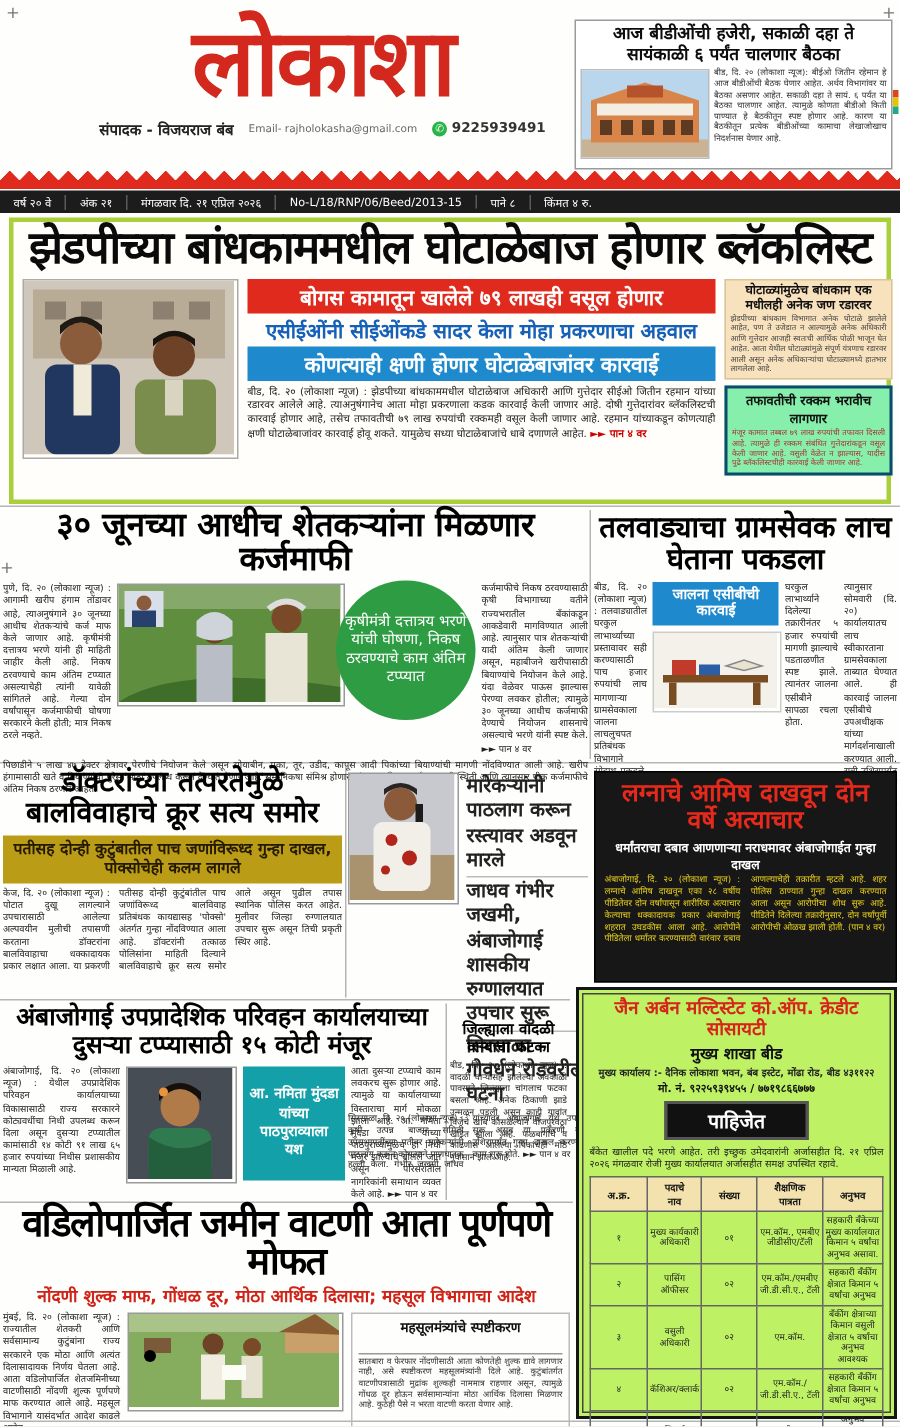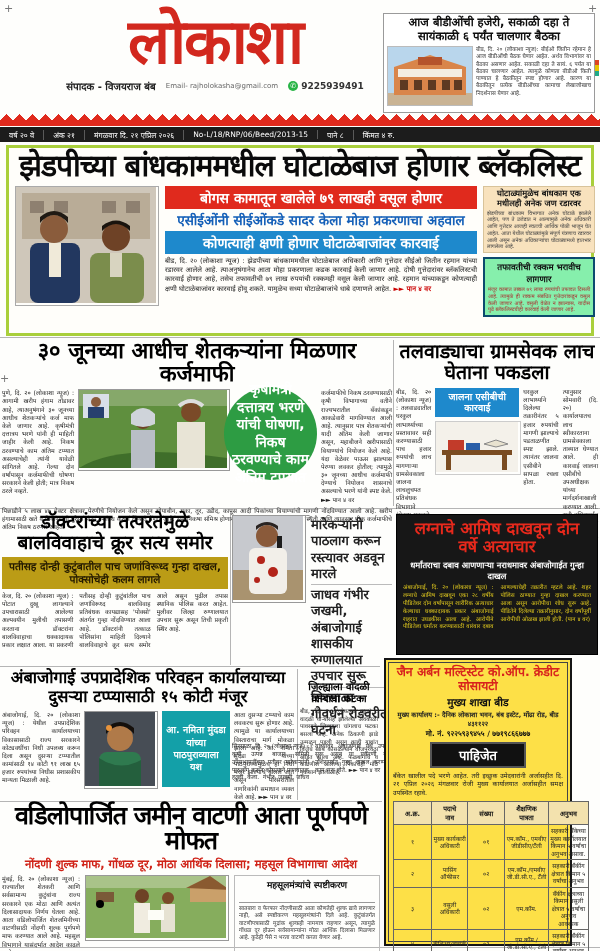--- a/index.html
+++ b/index.html
@@ -53,22 +53,22 @@
   
   .smalltext{font-size:6.2px;line-height:1.32;text-align:justify;color:#222;}
   .hline{position:absolute;background:#b5b5b5;height:1px;}
   .vline{position:absolute;background:#b5b5b5;width:1px;}
   
   .farm{left:2px;top:339px;width:390px;}
   .farm-head{font-size:22px;font-weight:900;text-align:center;line-height:1.05;color:#000;}
   .farm-row{display:flex;margin-top:4px;gap:4px;}
   .farm-c1{width:72px;flex:none;}
   .farm-photo{width:150px;height:80px;flex:none;border:1px solid #999;}
-  .farm-circle{width:93px;height:93px;border-radius:50%;background:#2d9c43;color:#fff;font-weight:700;
-     font-size:14px;line-height:1.25;display:flex;align-items:center;justify-content:center;text-align:center;
+  .farm-circle{width:93px;height:93px;border-radius:50%;background:#2d9c43;color:#fff;font-weight:400;
+     font-size:10px;line-height:1.25;display:flex;align-items:center;justify-content:center;text-align:center;
      padding:6px;box-sizing:border-box;flex:none;margin-left:-10px;margin-top:-2px;z-index:2;position:relative;}
   .farm-c3{flex:1;}
   .farm-cap{display:flex;gap:6px;margin-top:3px;}
   .farm-cap div{flex:1;}
   
   .talwada{left:396px;top:341px;width:202px;}
   .tal-head{font-size:19.5px;font-weight:900;text-align:center;line-height:1.1;color:#000;}
   .tal-row{display:flex;gap:4px;margin-top:4px;}
   .tal-c{flex:1;}
   .tal-mid{width:84px;flex:none;}
@@ -103,21 +103,21 @@
   .rto-c1{width:78px;flex:none;}
   .rto-photo{width:72px;height:76px;flex:none;border:1px solid #999;}
   .rto-badge{width:68px;height:76px;flex:none;background:#13a0a8;color:#fff;font-weight:800;font-size:9.5px;
      line-height:1.3;display:flex;align-items:center;justify-content:center;text-align:center;padding:4px;box-sizing:border-box;}
   .rto-c2{flex:1;}
   
   .storm{left:300px;top:681px;width:78px;}
   .storm-head{font-size:10px;font-weight:900;text-align:center;line-height:1.2;color:#000;}
   .storm-body{margin-top:3px;font-size:5.8px;}
   
-  .jain{left:384px;top:658px;width:188px;height:288px;border:2px solid #151515;background:#fde047;box-sizing:border-box;padding:2px;}
+  .jain{left:384px;top:658px;width:214px;height:288px;border:2px solid #151515;background:#bef264;box-sizing:border-box;padding:2px;}
   .jain-in{border:1px solid #444;height:100%;box-sizing:border-box;padding:3px 4px;display:flex;flex-direction:column;}
   .jain-title{color:#d8231d;font-weight:900;font-size:12.3px;text-align:center;line-height:1.1;}
   .jain-branch{font-weight:800;font-size:10.5px;text-align:center;margin-top:2px;}
   .jain-addr{font-size:6.6px;font-weight:700;text-align:center;margin-top:2px;line-height:1.3;color:#222;}
   .jain-phone{font-size:7.3px;font-weight:800;text-align:center;color:#111;}
   .jain-wanted{background:#111;color:#fff;font-weight:800;font-size:13px;text-align:center;
      width:92px;margin:4px auto 0;padding:2px 0;border:2px solid #555;}
   .jain-note{font-size:6.4px;line-height:1.3;text-align:justify;margin-top:4px;color:#222;}
   .jain table{width:100%;border-collapse:collapse;margin-top:4px;}
   .jain th{background:#f3e2ae;border:1px solid #666;font-size:6.6px;padding:2px 11px;color:#111;}

